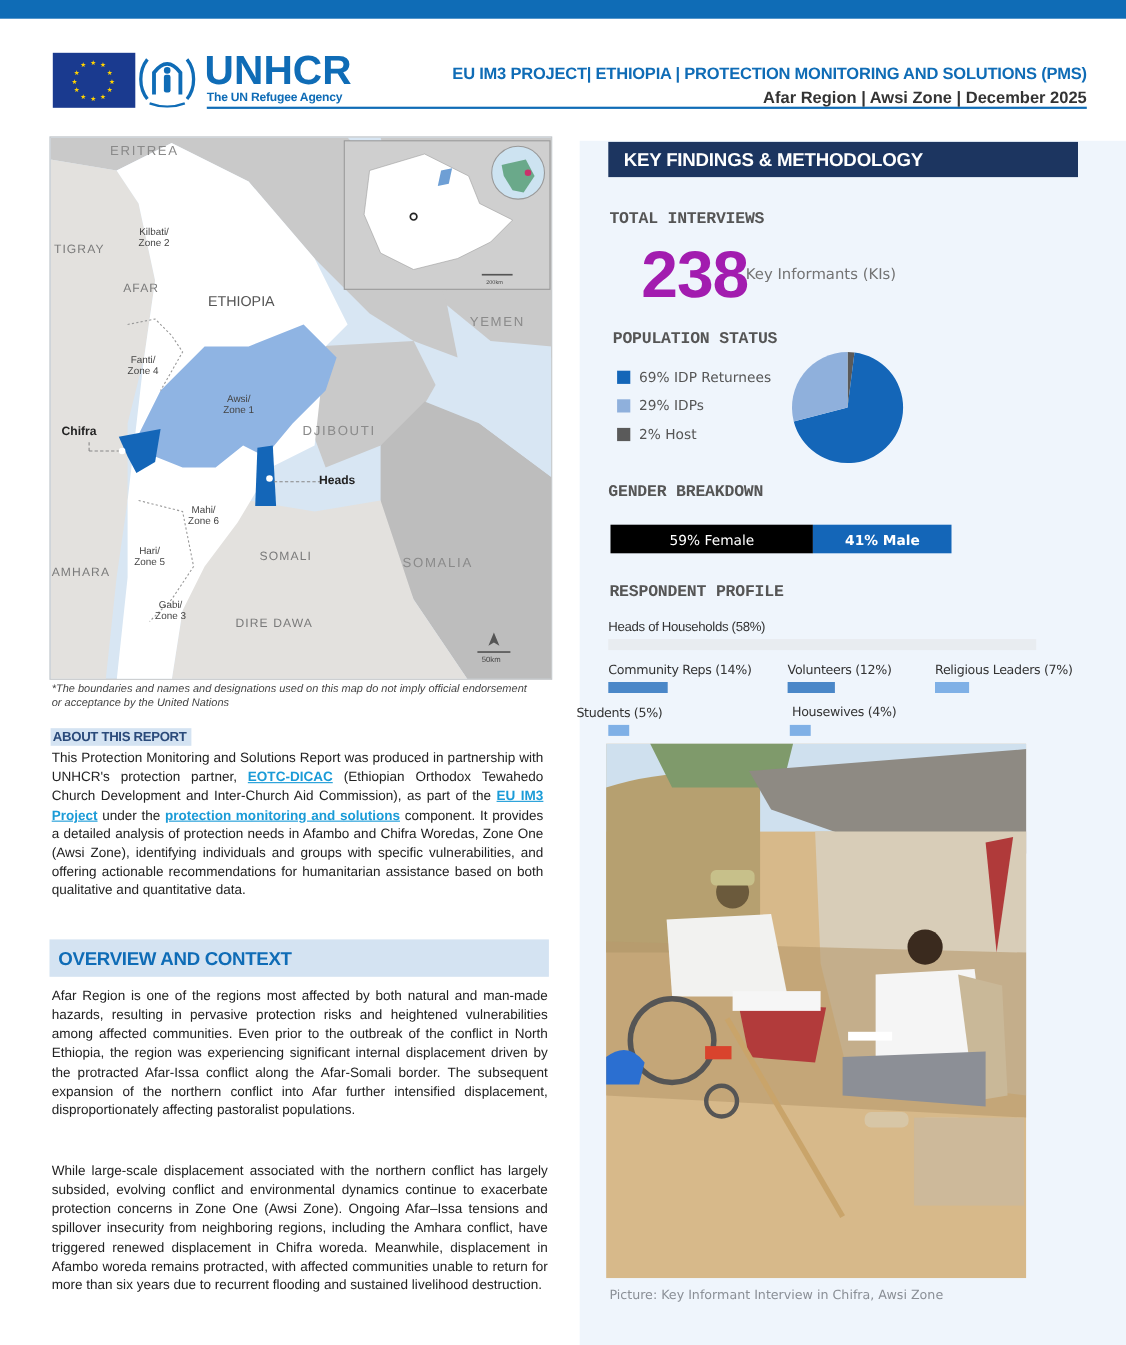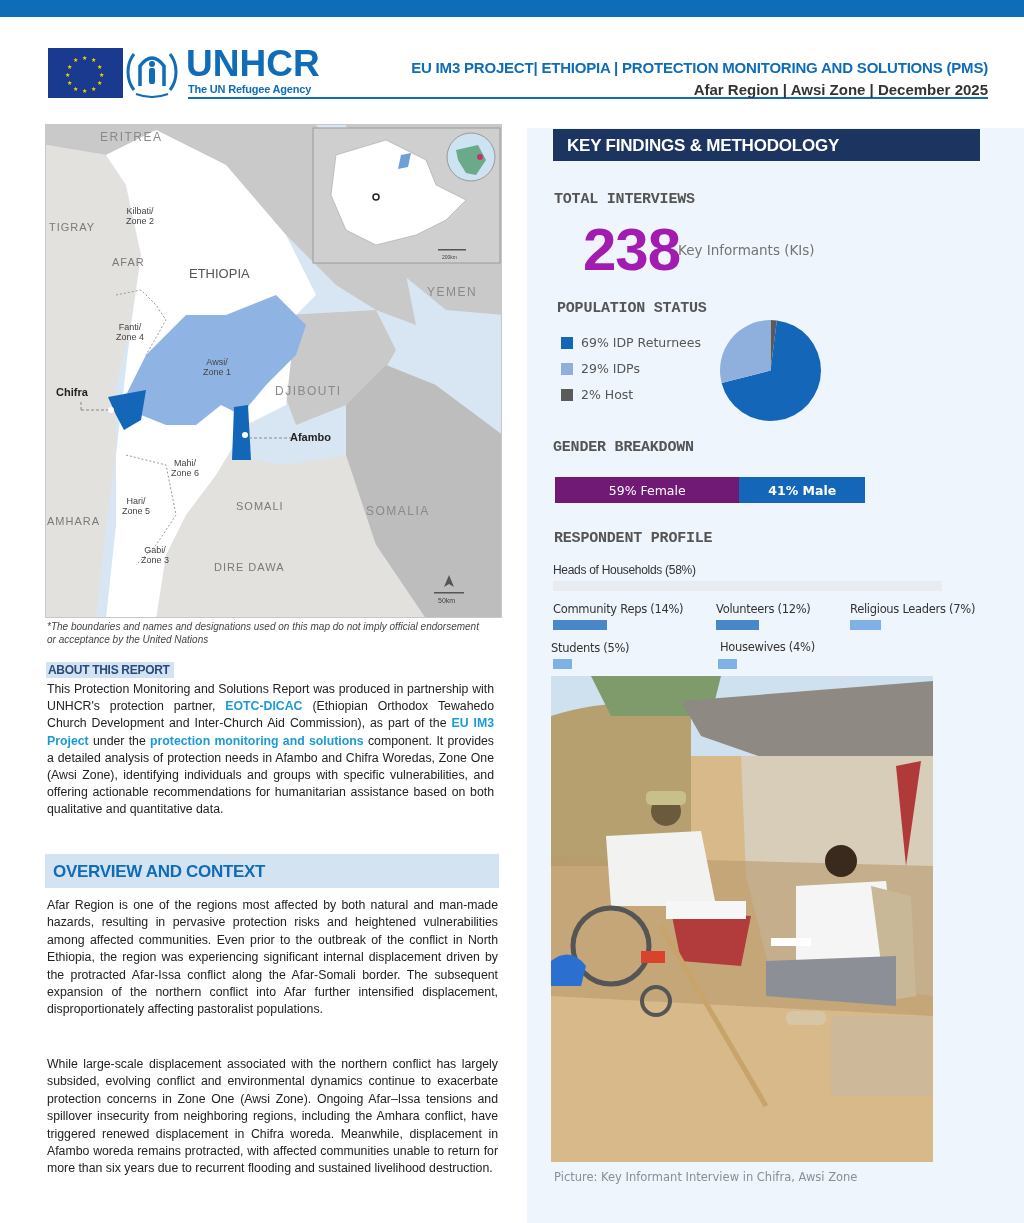--- a/index.html
+++ b/index.html
@@ -24,21 +24,21 @@
   .map-label { position: absolute; font-size: 11px; color: #7a7a7a; letter-spacing: 1px; white-space: nowrap; }
   .map-label.country { font-size: 12px; color: #8a8a8a; letter-spacing: 1.5px; }
   .map-label.eth { font-size: 13px; color: #555; letter-spacing: 0px; }
   .map-label.zone { font-size: 9px; color: #444; letter-spacing: 0; text-align: center; line-height: 10px; }
   .map-label.town { font-size: 11px; color: #222; font-weight: bold; letter-spacing: 0; }
   .map-note { position: absolute; left: 47px; top: 620px; width: 440px; font-size: 10px; font-style: italic; color: #444; line-height: 13px; }
 
   
   .about-heading { position: absolute; left: 46px; top: 662px; padding: 1px 4px 1px 2px; background: #d4e3f2; font-size: 12px; font-weight: bold; color: #2a4a7a; letter-spacing: -0.3px; }
   .about-body { position: absolute; left: 47px; top: 681px; width: 447px; font-size: 12.3px; line-height: 17.2px; text-align: justify; color: #222; }
-  .link { color: #1a9bd7; font-weight: bold; }
+  .link { color: #1a9bd7; font-weight: bold; text-decoration: underline; }
 
   
   .overview-bar { position: absolute; left: 45px; top: 854px; width: 454px; height: 34px; background: #d4e3f2; }
   .overview-title { position: absolute; left: 8px; top: 8px; font-size: 17px; font-weight: bold; color: #0f6cb6; letter-spacing: -0.3px; }
   .overview-p1 { position: absolute; left: 47px; top: 897px; width: 451px; font-size: 12.3px; line-height: 17.4px; text-align: justify; color: #222; }
   .overview-p2 { position: absolute; left: 47px; top: 1056px; width: 451px; font-size: 12.3px; line-height: 17.4px; text-align: justify; color: #222; }
 
   
   .panel { position: absolute; left: 527px; top: 128px; width: 497px; height: 1095px; background: #eff5fc; }
   .kf-bar { position: absolute; left: 553px; top: 129px; width: 427px; height: 32px; background: #1c3560; }
@@ -155,21 +155,21 @@
   <div class="map-label" style="left:168px;top:436px">DIRE DAWA</div>
 
   <div class="map-label zone" style="left:80px;top:81px"><span>Kilbati/</span><br><span>Zone 2</span></div>
   <div class="map-label zone" style="left:70px;top:197px"><span>Fanti/</span><br><span>Zone 4</span></div>
   <div class="map-label zone" style="left:157px;top:232px"><span>Awsi/</span><br><span>Zone 1</span></div>
   <div class="map-label zone" style="left:125px;top:333px"><span>Mahi/</span><br><span>Zone 6</span></div>
   <div class="map-label zone" style="left:76px;top:371px"><span>Hari/</span><br><span>Zone 5</span></div>
   <div class="map-label zone" style="left:95px;top:420px"><span>Gabi/</span><br><span>Zone 3</span></div>
 
   <div class="map-label town" style="left:10px;top:261px">Chifra</div>
-  <div class="map-label town" style="left:244px;top:306px">Afambo</div>
+  <div class="map-label town" style="left:244px;top:306px">Heads</div>
   <div class="map-label zone" style="left:392px;top:471px;font-size:7px">50km</div>
   <div class="map-label zone" style="left:396px;top:127px;font-size:5px">200km</div>
 </div>
 <div class="map-note">*The boundaries and names and designations used on this map do not imply official endorsement or acceptance by the United Nations</div>
 
 <div class="about-heading">ABOUT THIS REPORT</div>
 <div class="about-body"><span>This Protection Monitoring and Solutions Report was produced in partnership with UNHCR's protection partner, </span><span class="link">EOTC-DICAC</span><span> (Ethiopian Orthodox Tewahedo Church Development and Inter-Church Aid Commission), as part of the </span><span class="link">EU IM3 Project</span><span> under the </span><span class="link">protection monitoring and solutions</span><span> component. It provides a detailed analysis of protection needs in Afambo and Chifra Woredas, Zone One (Awsi Zone), identifying individuals and groups with specific vulnerabilities, and offering actionable recommendations for humanitarian assistance based on both qualitative and quantitative data.</span></div>
 
 <div class="overview-bar">
   <div class="overview-title">OVERVIEW AND CONTEXT</div>
@@ -201,35 +201,35 @@
 </div>
 <svg class="pie" viewBox="-52 -52 104 104">
 
   <path d="M0 0 L0 -51 A51 51 0 0 1 6.4 -50.6 Z" fill="#5a5a5a"></path>
   <path d="M0 0 L6.4 -50.6 A51 51 0 1 1 -49.4 12.7 Z" fill="#1466b8"></path>
   <path d="M0 0 L-49.4 12.7 A51 51 0 0 1 0 -51 Z" fill="#8fb0dc"></path>
 </svg>
 
 <div class="section-h" style="left:553px;top:439px">GENDER BREAKDOWN</div>
 <div class="gender-bar">
-  <div class="gender-seg" style="width:59.5%;background:#701a75">59% Female</div>
+  <div class="gender-seg" style="width:59.5%;background:#000000">59% Female</div>
   <div class="gender-seg" style="width:40.5%;background:#1466b8;font-weight:bold">41% Male</div>
 </div>
 
 <div class="section-h" style="left:554px;top:530px">RESPONDENT PROFILE</div>
 <div class="hh-label">Heads of Households (58%)</div>
 <div class="hh-track"></div>
 
 <div class="rp-label" style="left:553px;top:602px">Community Reps (14%)</div>
 <div class="rp-bar" style="left:553px;top:620px;width:54px;background:#4a87c8"></div>
 <div class="rp-label" style="left:716px;top:602px">Volunteers (12%)</div>
 <div class="rp-bar" style="left:716px;top:620px;width:43px;background:#4a87c8"></div>
 <div class="rp-label" style="left:850px;top:602px">Religious Leaders (7%)</div>
 <div class="rp-bar" style="left:850px;top:620px;width:31px;background:#7fb0e6"></div>
-<div class="rp-label" style="left:551px;top:641px">Students (5%)</div>
+<div class="rp-label" style="left:524px;top:641px">Students (5%)</div>
 <div class="rp-bar" style="left:553px;top:659px;width:19px;background:#7fb0e6"></div>
 <div class="rp-label" style="left:720px;top:640px">Housewives (4%)</div>
 <div class="rp-bar" style="left:718px;top:659px;width:19px;background:#7fb0e6"></div>
 
 <svg class="photo" viewBox="0 0 382 486" preserveAspectRatio="none">
   <rect x="0" y="0" width="382" height="486" fill="#d7b98a"></rect>
   <rect x="0" y="0" width="382" height="80" fill="#cfe0ee"></rect>
   <path d="M0 40 Q60 20 140 30 L140 190 L0 190 Z" fill="#b6a070"></path>
   <path d="M40 0 L170 0 L160 40 L60 40 Z" fill="#7f9a6b"></path>
   <path d="M130 25 L382 5 L382 100 L250 95 L150 60 Z" fill="#8e8a83"></path>

